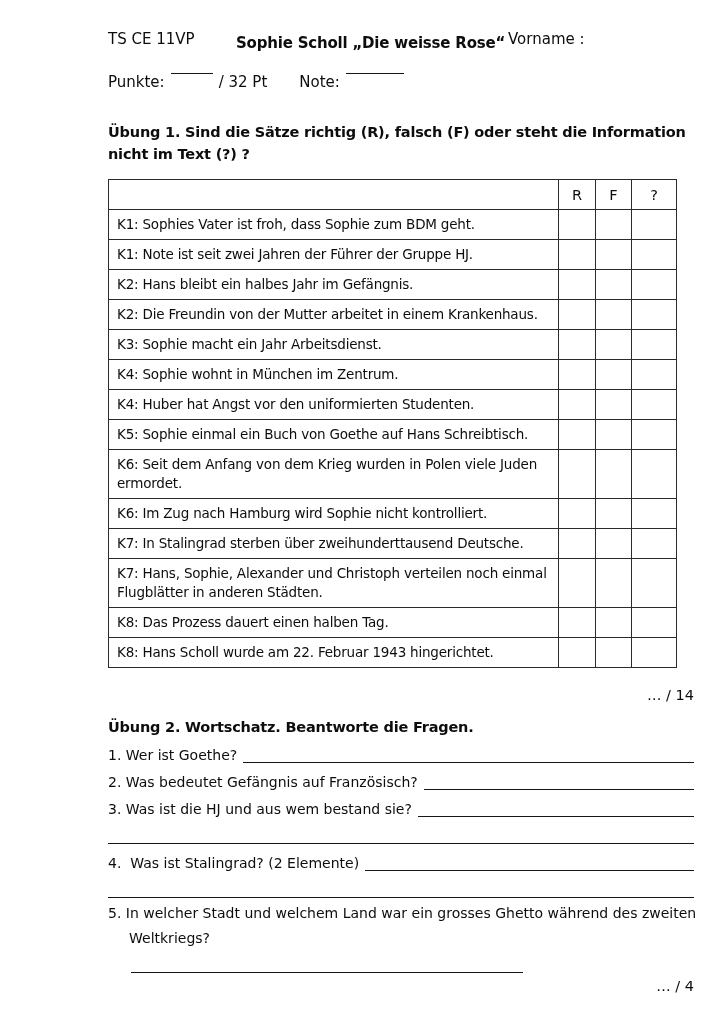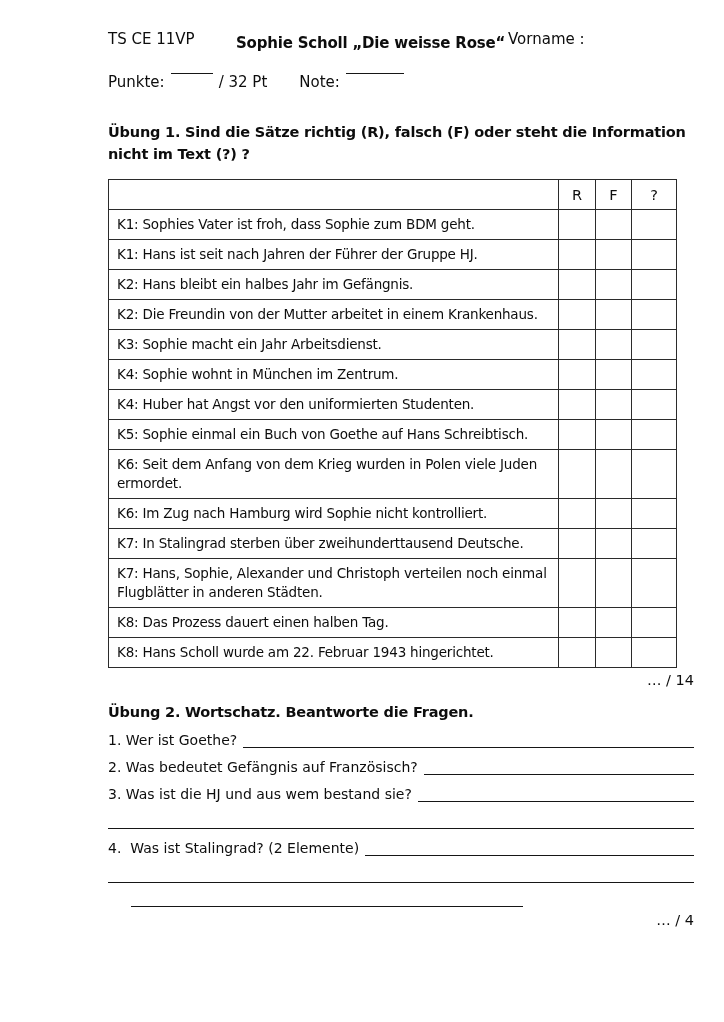--- a/index.html
+++ b/index.html
@@ -38,21 +38,21 @@
   .k-table col.c-st { width:450px; }
   .k-table col.c-r  { width:37px; }
   .k-table col.c-f  { width:36px; }
   .k-table col.c-q  { width:45px; }
   .k-table th, .k-table td { border:1.6px solid #2b2b2b; }
   .k-table th { height:27px; font-weight:normal; font-size:14.5px; text-align:center; }
   .k-table td.st { padding:5px 8px; font-size:13.5px; letter-spacing:-0.2px; line-height:19px; }
   .k-table td.ans { height:19px; }
 
   
-  .score { margin-top:4px; width:586px; text-align:right; font-size:14.5px; }
+  .score { margin-top:19px; width:586px; text-align:right; font-size:14.5px; }
   .score2 { margin-top:5px; }
 
   
   .ex2-heading { margin-top:13px; font-weight:bold; font-size:14.5px; letter-spacing:-0.2px; line-height:22px; }
   .qline { display:flex; align-items:flex-end; height:27px; font-size:14px; line-height:20px; width:586px; }
   .q-text { white-space:pre-wrap; }
   .blank-grow { flex:1; border-bottom:1.7px solid #161616; margin-left:6px; margin-bottom:2px; }
   .rule-line { width:586px; height:25px; box-sizing:border-box; border-bottom:1.7px solid #161616; margin-bottom:2px; }
   .q5 { margin-top:3px; width:590px; font-size:14px; line-height:25px; padding-left:21px; text-indent:-21px; }
   .rule-indent { margin-left:23px; width:392px; height:22px; box-sizing:border-box; border-bottom:1.7px solid #161616; }
@@ -95,21 +95,21 @@
       </tr>
     </thead>
     <tbody>
       <tr>
         <td class="st">K1: Sophies Vater ist froh, dass Sophie zum BDM geht.</td>
         <td class="ans"></td>
         <td class="ans"></td>
         <td class="ans"></td>
       </tr>
       <tr>
-        <td class="st">K1: Hans ist seit nach Jahren der Führer der Gruppe HJ.</td>
+        <td class="st">K1: Note ist seit zwei Jahren der Führer der Gruppe HJ.</td>
         <td class="ans"></td>
         <td class="ans"></td>
         <td class="ans"></td>
       </tr>
       <tr>
         <td class="st">K2: Hans bleibt ein halbes Jahr im Gefängnis.</td>
         <td class="ans"></td>
         <td class="ans"></td>
         <td class="ans"></td>
       </tr>
@@ -197,17 +197,18 @@
   <div class="qline">
     <span class="q-text">3. Was ist die HJ und aus wem bestand sie?</span>
     <span class="blank-grow"></span>
   </div>
   <div class="rule-line"></div>
   <div class="qline">
     <span class="q-text">4.  Was ist Stalingrad? (2 Elemente)</span>
     <span class="blank-grow"></span>
   </div>
   <div class="rule-line"></div>
+  <div class="q5 q-text">5. In welcher Stadt und welchem Land war ein grosses Ghetto während des zweiten Weltkriegs?</div>
   <div class="rule-indent"></div>
 
   <div class="score score2">… / 4</div>
 
 </div>
 
 </body></html>

